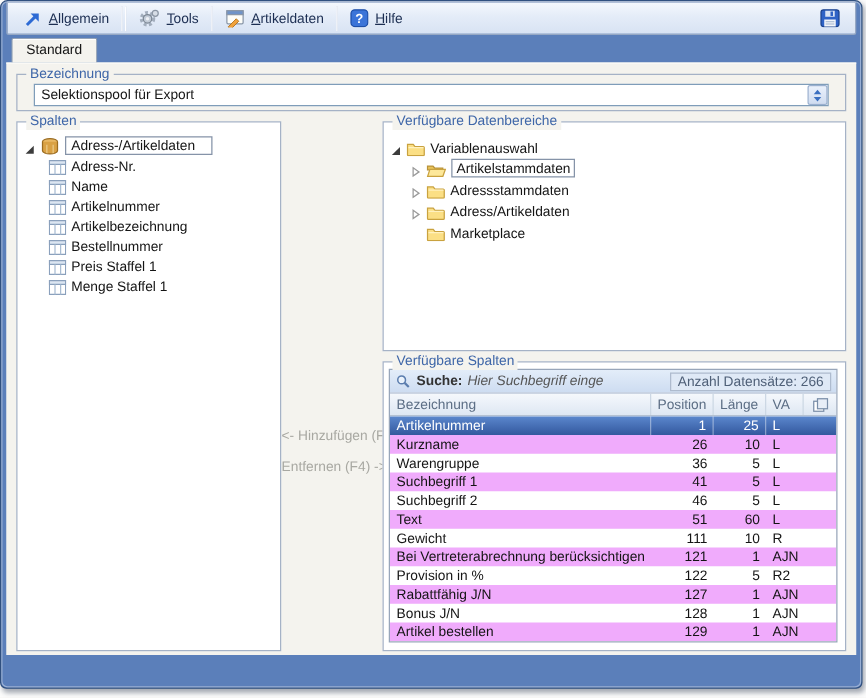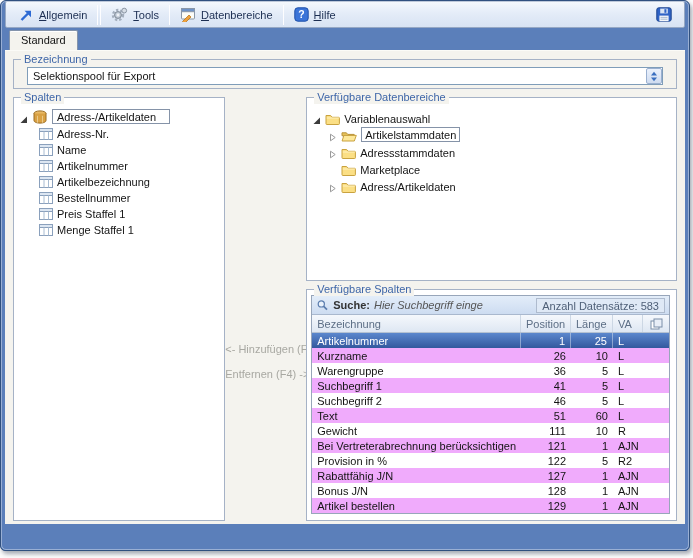--- a/index.html
+++ b/index.html
@@ -130,21 +130,21 @@
       </svg>
       <span class="tb-label">Tools</span>
     </div>
     <div class="tb-sep"></div>
     <div class="tb-item">
       <svg width="16" height="15">
         <rect x="1.5" y="1.5" width="13" height="10.5" rx="1" fill="#fdfdf8" stroke="#8a97a8"></rect>
         <rect x="1.5" y="1.5" width="13" height="3.2" fill="#6f93c8" stroke="#8a97a8"></rect>
         <path d="M2.5 14.5 L9 8 L11 10 L4.5 16.5 Z" fill="#f0a23c" stroke="#b06f18" stroke-width="0.7"></path>
       </svg>
-      <span class="tb-label">Datenbereiche</span>
+      <span class="tb-label">Artikeldaten</span>
     </div>
     <div class="tb-sep"></div>
     <div class="tb-item">
       <svg width="15" height="15">
         <rect x="0.8" y="0.8" width="13.4" height="13.4" rx="3" fill="#3b74d8" stroke="#1e4fa8"></rect>
         <text x="7.5" y="11.3" font-size="10.5" font-weight="bold" fill="#fff" text-anchor="middle" font-family="Liberation Sans, sans-serif">?</text>
       </svg>
       <span class="tb-label">Hilfe</span>
     </div>
     <div class="tb-spacer"></div>
@@ -287,52 +287,52 @@
               <svg width="9" height="9">
                   <path d="M2.5 1.2 L7.2 4.5 L2.5 7.8 Z" fill="#fff" stroke="#9a9a9a"></path>
                 </svg>
               <svg width="15" height="12">
                   <path d="M1 2.5 h4.6 l1.4 1.8 h6.6 a0.8 0.8 0 0 1 0.8 0.8 v5.6 a0.8 0.8 0 0 1 -0.8 0.8 h-11.8 a0.8 0.8 0 0 1 -0.8 -0.8 Z" fill="#fbdf85" stroke="#c9a23f"></path>
                   <path d="M1.8 5 h12" stroke="#fff1bf" stroke-width="1"></path>
                 </svg>
               <span>Adressstammdaten</span>
             </li>
             <li class="tnode lvl2d">
+              <svg width="9" height="9">
+                  <path d="M2.5 1.2 L7.2 4.5 L2.5 7.8 Z" fill="#fff" stroke="#9a9a9a"></path>
+                </svg>
+              <svg width="15" height="12">
+                  <path d="M1 2.5 h4.6 l1.4 1.8 h6.6 a0.8 0.8 0 0 1 0.8 0.8 v5.6 a0.8 0.8 0 0 1 -0.8 0.8 h-11.8 a0.8 0.8 0 0 1 -0.8 -0.8 Z" fill="#fbdf85" stroke="#c9a23f"></path>
+                  <path d="M1.8 5 h12" stroke="#fff1bf" stroke-width="1"></path>
+                </svg>
+              <span>Adress/Artikeldaten</span>
+            </li>
+            <li class="tnode lvl2d">
               <span class="exp-spacer"></span>
               <svg width="15" height="12">
                   <path d="M1 2.5 h4.6 l1.4 1.8 h6.6 a0.8 0.8 0 0 1 0.8 0.8 v5.6 a0.8 0.8 0 0 1 -0.8 0.8 h-11.8 a0.8 0.8 0 0 1 -0.8 -0.8 Z" fill="#fbdf85" stroke="#c9a23f"></path>
                   <path d="M1.8 5 h12" stroke="#fff1bf" stroke-width="1"></path>
                 </svg>
               <span>Marketplace</span>
             </li>
-            <li class="tnode lvl2d">
-              <svg width="9" height="9">
-                  <path d="M2.5 1.2 L7.2 4.5 L2.5 7.8 Z" fill="#fff" stroke="#9a9a9a"></path>
-                </svg>
-              <svg width="15" height="12">
-                  <path d="M1 2.5 h4.6 l1.4 1.8 h6.6 a0.8 0.8 0 0 1 0.8 0.8 v5.6 a0.8 0.8 0 0 1 -0.8 0.8 h-11.8 a0.8 0.8 0 0 1 -0.8 -0.8 Z" fill="#fbdf85" stroke="#c9a23f"></path>
-                  <path d="M1.8 5 h12" stroke="#fff1bf" stroke-width="1"></path>
-                </svg>
-              <span>Adress/Artikeldaten</span>
-            </li>
           </ul>
         </div>
 
         <div class="groupbox vs-group">
           <div class="gb-label">Verfügbare Spalten</div>
           <div class="vs-inner">
 
             <div class="searchbar">
               <svg width="13" height="13">
                 <circle cx="5.3" cy="4.9" r="3.1" fill="#eaf2fb" stroke="#5b7dae" stroke-width="1.2"></circle>
                 <path d="M7.7 7.3 L11 10.6" stroke="#5b7dae" stroke-width="1.7"></path>
               </svg>
               <span class="search-label">Suche:</span>
               <span class="search-ph">Hier Suchbegriff einge</span>
-              <span class="count-box">Anzahl Datensätze: 583</span>
+              <span class="count-box">Anzahl Datensätze: 266</span>
             </div>
 
             <div class="thead">
               <div class="th th-name">Bezeichnung</div>
               <div class="th th-pos">Position</div>
               <div class="th th-len">Länge</div>
               <div class="th th-va">VA</div>
               <div class="th th-icon">
                 <svg width="13" height="12">
                   <rect x="1" y="3" width="8" height="8" fill="#fff" stroke="#7a8ea8"></rect>

